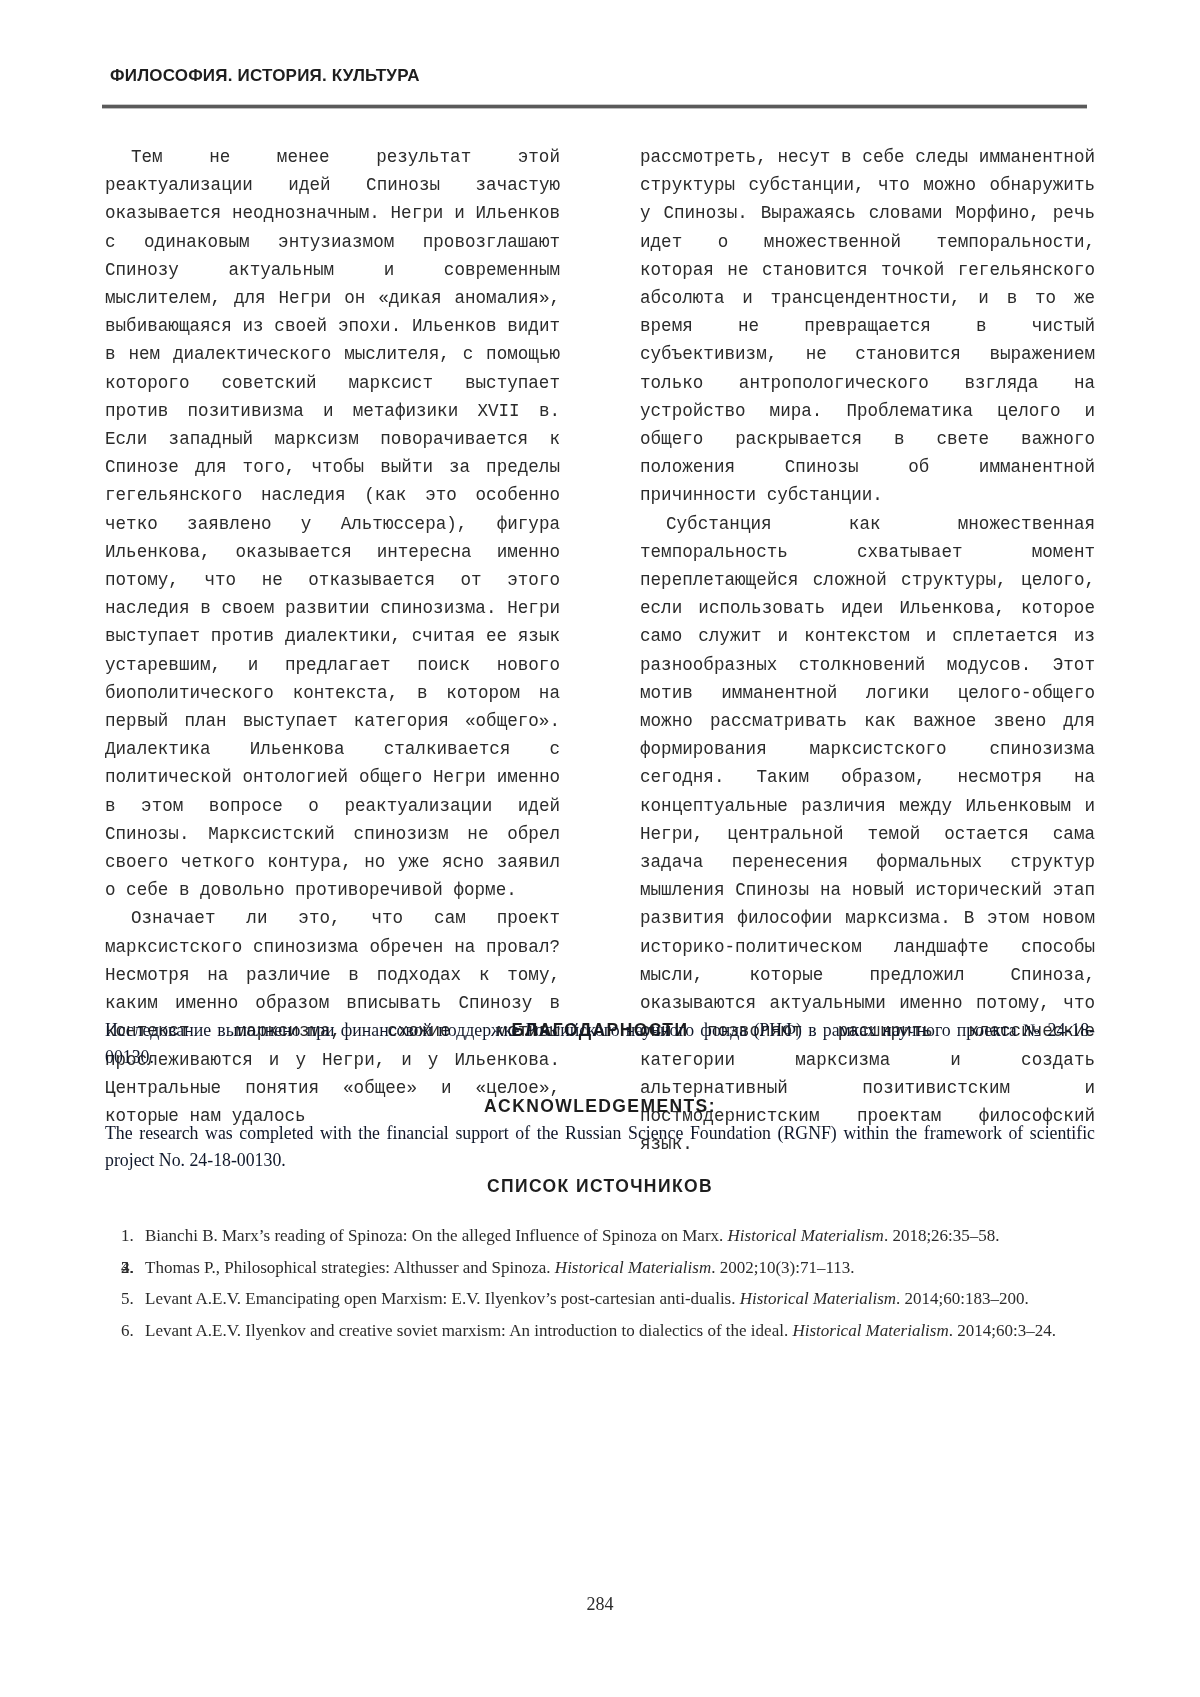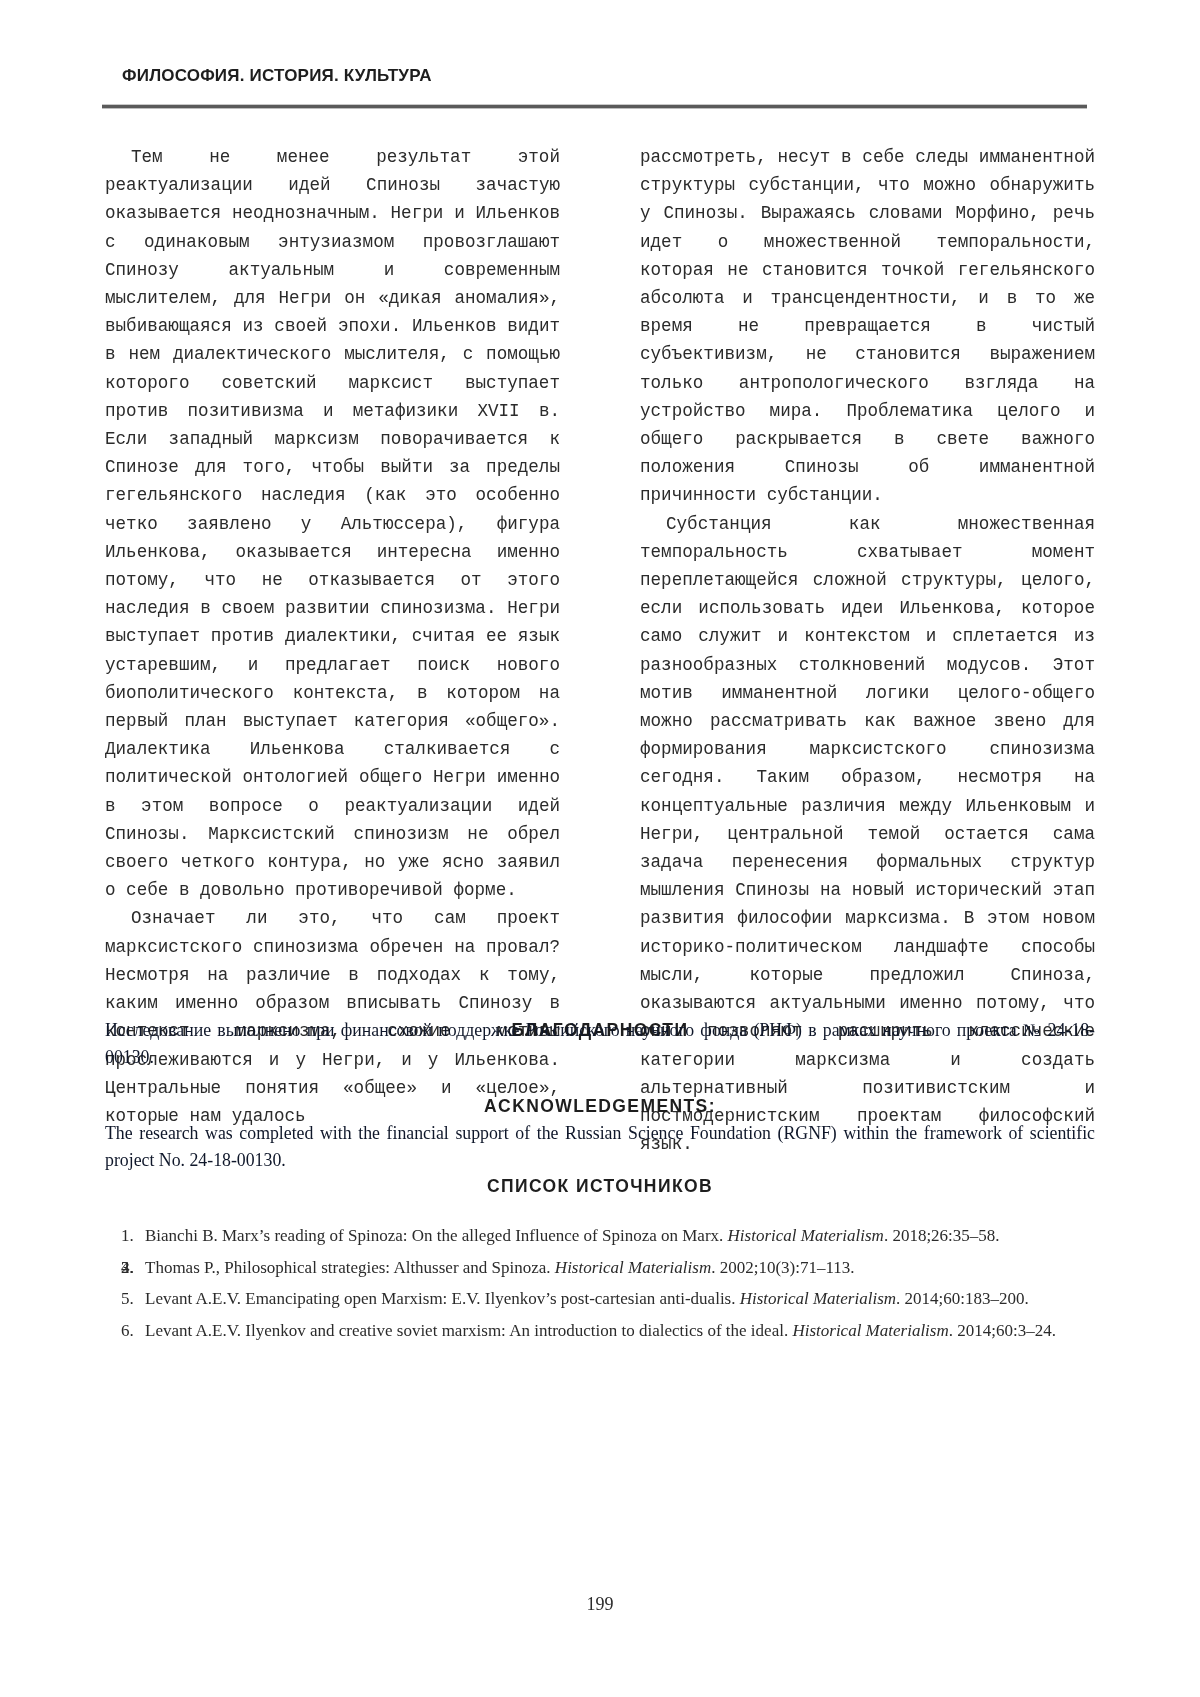--- a/index.html
+++ b/index.html
@@ -1,18 +1,18 @@
 <!DOCTYPE html>
 <html><head>
 <meta charset="utf-8">
 <style>
   html, body { margin: 0; padding: 0; background: #ffffff; }
   body { width: 1200px; height: 1697px; position: relative; overflow: hidden; color: #2a2a2a; }
   .running-head {
-    position: absolute; left: 122px; top: 66px;
+    position: absolute; left: 110px; top: 66px;
     font-family: "Liberation Sans", sans-serif; font-weight: bold;
     font-size: 17px; letter-spacing: 0.2px; color: #1e1e1e;
   }
   .head-rule {
     position: absolute; left: 102px; top: 104px; width: 985px; height: 5px;
     background: linear-gradient(#c9c9c9 0, #c9c9c9 1px, #5a5a5a 1px, #5a5a5a 4px, #bdbdbd 4px);
   }
   .columns {
     position: absolute; left: 105px; top: 143px; width: 990px;
     display: flex; justify-content: space-between;
@@ -73,13 +73,13 @@
 
 <ol class="refs">
   <li><span class="num">1.</span><span>Bianchi B. Marx’s reading of Spinoza: On the alleged Influence of Spinoza on Marx. </span><i>Historical Materialism</i><span>. 2018;26:35–58.</span></li>
   <li><span class="num">2.</span><i></i><span></span></li>
   <li><span class="num">3.</span><i></i><span></span></li>
   <li><span class="num">4.</span><span>Thomas P., Philosophical strategies: Althusser and Spinoza. </span><i>Historical Materialism</i><span>. 2002;10(3):71–113.</span></li>
   <li><span class="num">5.</span><span>Levant A.E.V. Emancipating open Marxism: E.V. Ilyenkov’s post-cartesian anti-dualis. </span><i>Historical Materialism</i><span>. 2014;60:183–200.</span></li>
   <li><span class="num">6.</span><span>Levant A.E.V. Ilyenkov and creative soviet marxism: An introduction to dialectics of the ideal. </span><i>Historical Materialism</i><span>. 2014;60:3–24.</span></li>
 </ol>
 
-<div class="page-number">199</div>
+<div class="page-number">284</div>
 
 </body></html>

